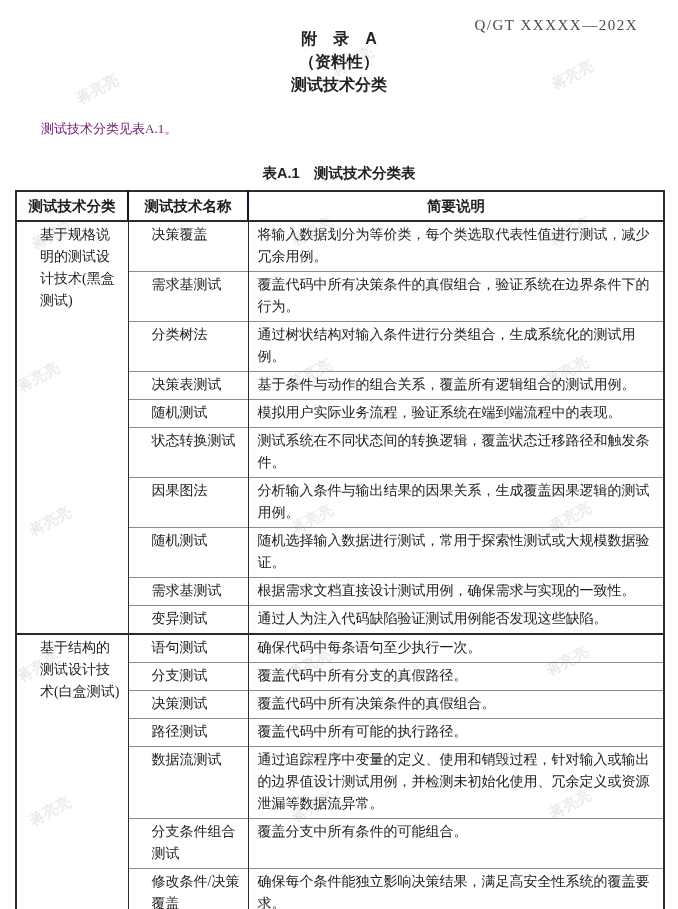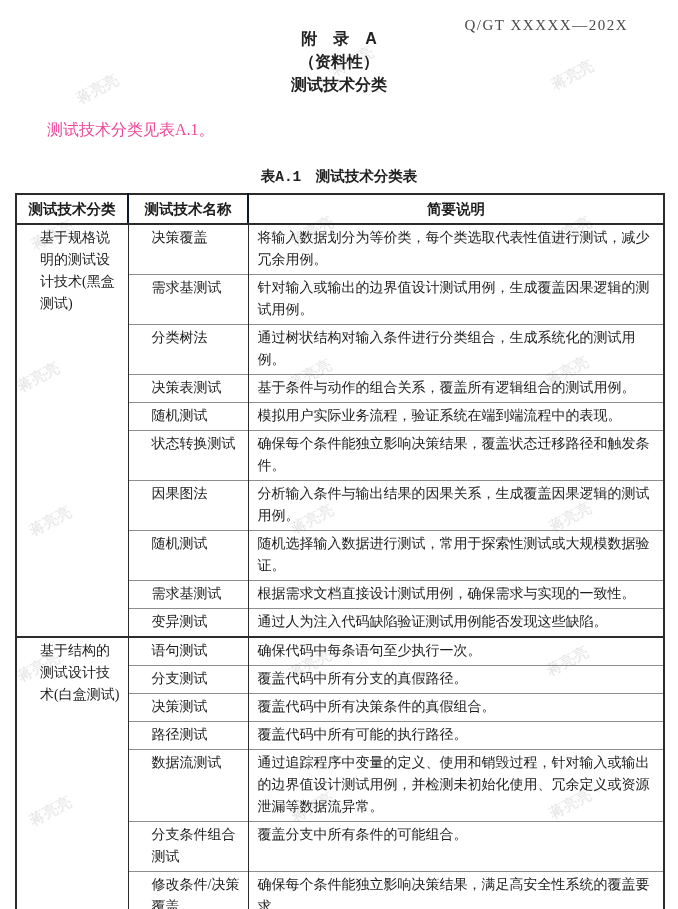--- a/index.html
+++ b/index.html
@@ -20,40 +20,40 @@
     text-shadow:1px 1px 0 #fafafa;
     transform:rotate(-28deg);
     white-space:nowrap;
     pointer-events:none;
     z-index:0;
   }
   .content { position:relative; z-index:1; }
   
   .doc-number {
     position:absolute;
-    top:-10px; right:50px;
+    top:-10px; right:40px;
     font-size:15px;
     letter-spacing:1.5px;
     color:#4a4a4a;
     font-family:"Liberation Serif", serif;
   }
   .title-block { margin-top:27px; text-align:center; font-family:"Liberation Sans", sans-serif; }
   .title-line { font-size:16px; font-weight:bold; line-height:23px; color:#222; }
   .intro {
     margin:24px 15px 0 15px;
     text-indent:2em;
-    font-size:16px;
-    color:#ec4899;
+    font-size:13px;
+    color:#701a75;
   }
   .table-caption {
     margin-top:26px;
     text-align:center;
     font-size:14.5px;
     font-weight:bold;
-    font-family:Liberation Mono, monospace;
+    font-family:Liberation Sans, sans-serif;
     color:#222;
   }
   table.tech {
     margin:7px 15px 0 15px;
     width:648px;
     border-collapse:collapse;
     table-layout:fixed;
     font-size:14px;
   }
   table.tech col.c1 { width:112px; }
@@ -135,37 +135,37 @@
     </thead>
 
     <tbody class="grp">
       <tr>
         <td class="cat" rowspan="10">基于规格说明的测试设计技术(黑盒测试)</td>
         <td class="name">决策覆盖</td>
         <td class="desc">将输入数据划分为等价类，每个类选取代表性值进行测试，减少冗余用例。</td>
       </tr>
       <tr>
         <td class="name">需求基测试</td>
-        <td class="desc">针对输入或输出的边界值设计测试用例，生成覆盖因果逻辑的测试用例。</td>
+        <td class="desc">覆盖代码中所有决策条件的真假组合，验证系统在边界条件下的行为。</td>
       </tr>
       <tr>
         <td class="name">分类树法</td>
         <td class="desc">通过树状结构对输入条件进行分类组合，生成系统化的测试用例。</td>
       </tr>
       <tr>
         <td class="name">决策表测试</td>
         <td class="desc">基于条件与动作的组合关系，覆盖所有逻辑组合的测试用例。</td>
       </tr>
       <tr>
         <td class="name">随机测试</td>
         <td class="desc">模拟用户实际业务流程，验证系统在端到端流程中的表现。</td>
       </tr>
       <tr>
         <td class="name">状态转换测试</td>
-        <td class="desc">确保每个条件能独立影响决策结果，覆盖状态迁移路径和触发条件。</td>
+        <td class="desc">测试系统在不同状态间的转换逻辑，覆盖状态迁移路径和触发条件。</td>
       </tr>
       <tr>
         <td class="name">因果图法</td>
         <td class="desc">分析输入条件与输出结果的因果关系，生成覆盖因果逻辑的测试用例。</td>
       </tr>
       <tr>
         <td class="name">随机测试</td>
         <td class="desc">随机选择输入数据进行测试，常用于探索性测试或大规模数据验证。</td>
       </tr>
       <tr>

